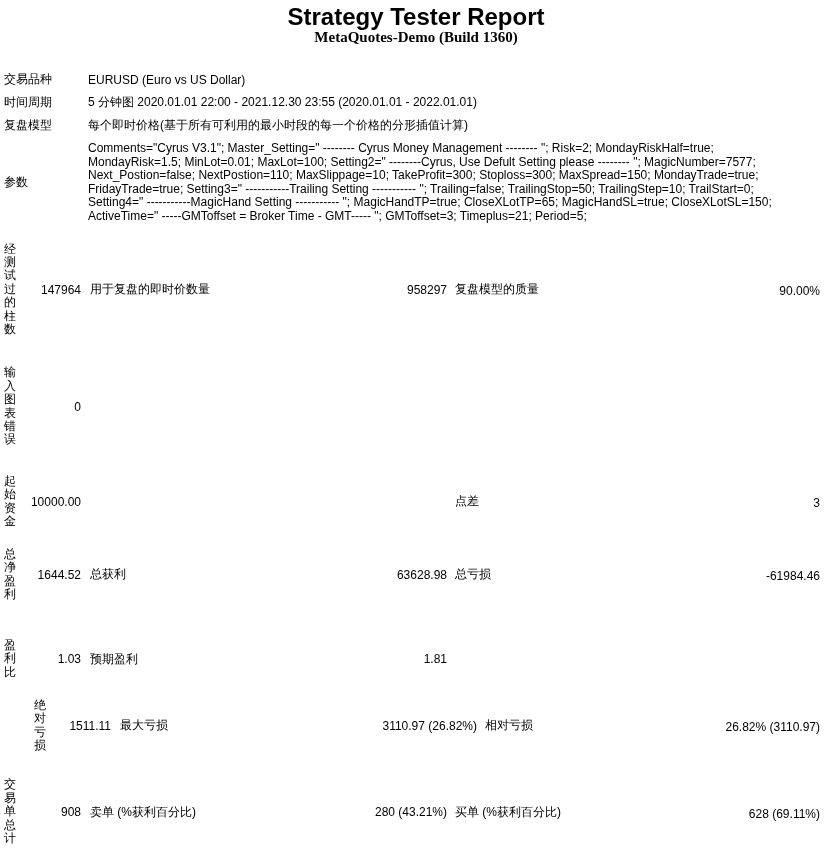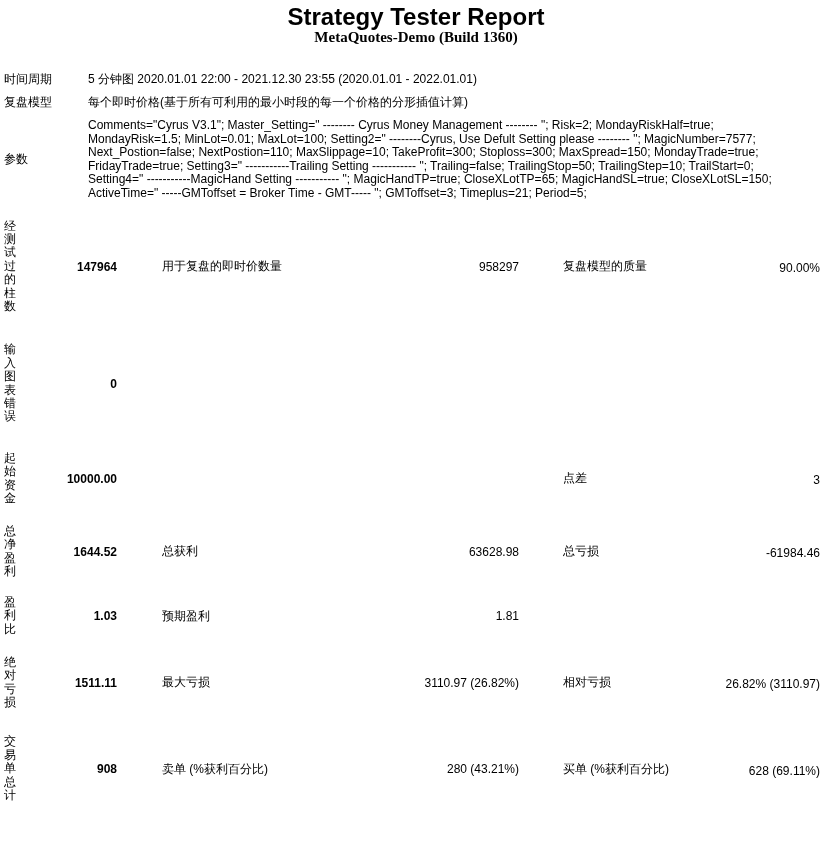--- a/index.html
+++ b/index.html
@@ -20,44 +20,48 @@
   
   .info { margin-top:23px; }
   .irow { display:flex; align-items:center; min-height:23px; }
   .ilabel { width:84px; padding-left:4px; flex:none; }
   .ivalue { flex:1; padding-right:6px; }
   .params { display:flex; align-items:center; margin-top:5px; }
   .plines { flex:1; line-height:13.5px; padding-right:4px; }
 
   
   .results { margin-top:8px; }
-  .rrow { display:grid; grid-template-columns:18px 63px 366px 1fr; align-items:center;gap:36px; }
+  .rrow { display:grid; grid-template-columns:18px 63px 366px 1fr; align-items:center; }
   .rlabel { padding-left:4px; width:13px; word-break:break-all; line-height:13.4px; }
-  .rv1 { text-align:right;font-weight:bold; }
+  .rv1 { text-align:right; }
   .cellB { display:flex; justify-content:space-between; align-items:center; padding-left:9px; }
   .cellC { display:flex; justify-content:space-between; align-items:flex-end; padding-left:8px; padding-right:12px; }
   .r1 { height:117px; }
   .r2 { height:117px; }
   .r3 { height:73px; }
   .r4 { height:73px; }
-  .r5 { height:56px; }
-  .r6 { height:77px; }
+  .r5 { height:56px;margin-top:20px; }
+  .r6 { height:77px;margin-left:30px; }
   .r7 { height:96px; }
 </style>
 </head>
 <body>
 
 <div class="page">
 
   <header>
     <div class="t1">Strategy Tester Report</div>
     <div class="t3">MetaQuotes-Demo (Build 1360)</div>
   </header>
 
   <section class="info">
+    <div class="irow">
+      <div class="ilabel">交易品种</div>
+      <div class="ivalue">EURUSD (Euro vs US Dollar)</div>
+    </div>
     <div class="irow">
       <div class="ilabel">时间周期</div>
       <div class="ivalue">5 分钟图 2020.01.01 22:00 - 2021.12.30 23:55 (2020.01.01 - 2022.01.01)</div>
     </div>
     <div class="irow">
       <div class="ilabel">复盘模型</div>
       <div class="ivalue">每个即时价格(基于所有可利用的最小时段的每一个价格的分形插值计算)</div>
     </div>
     <div class="params">
       <div class="ilabel">参数</div>

